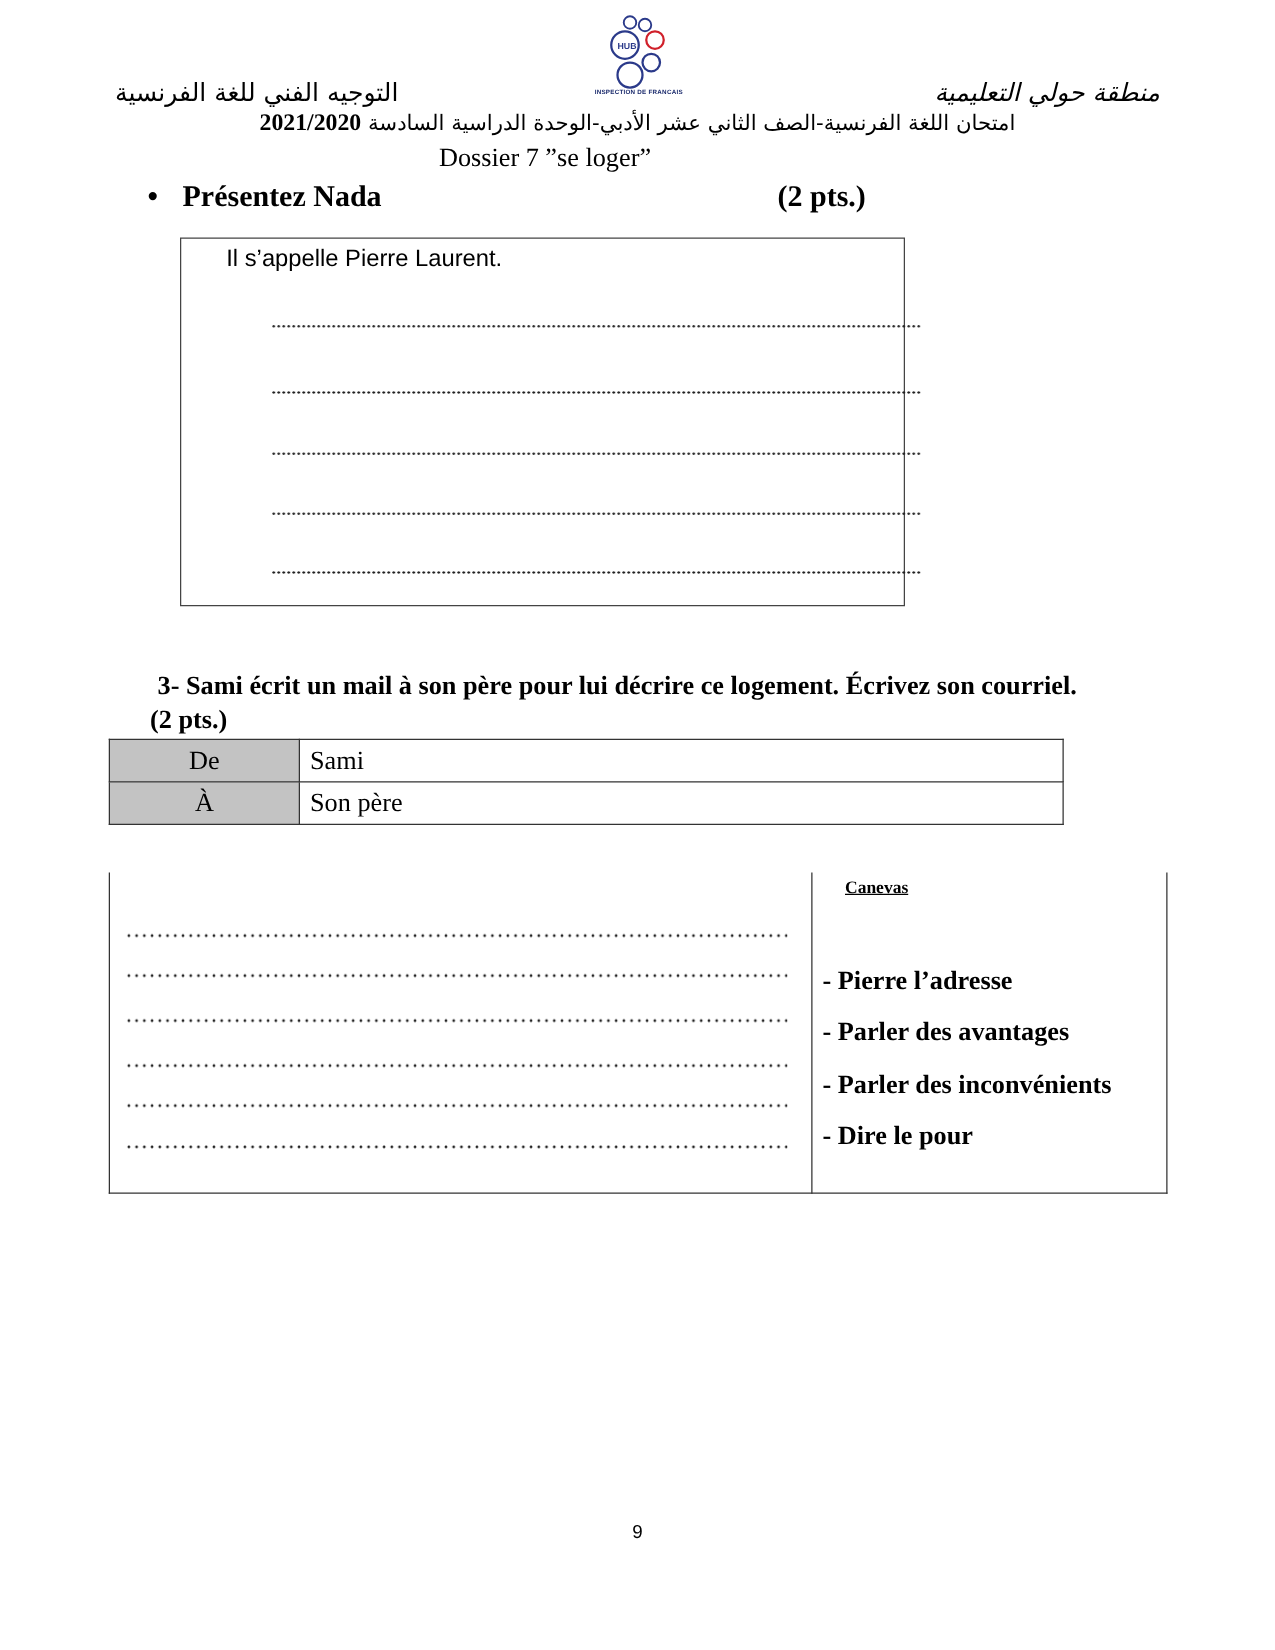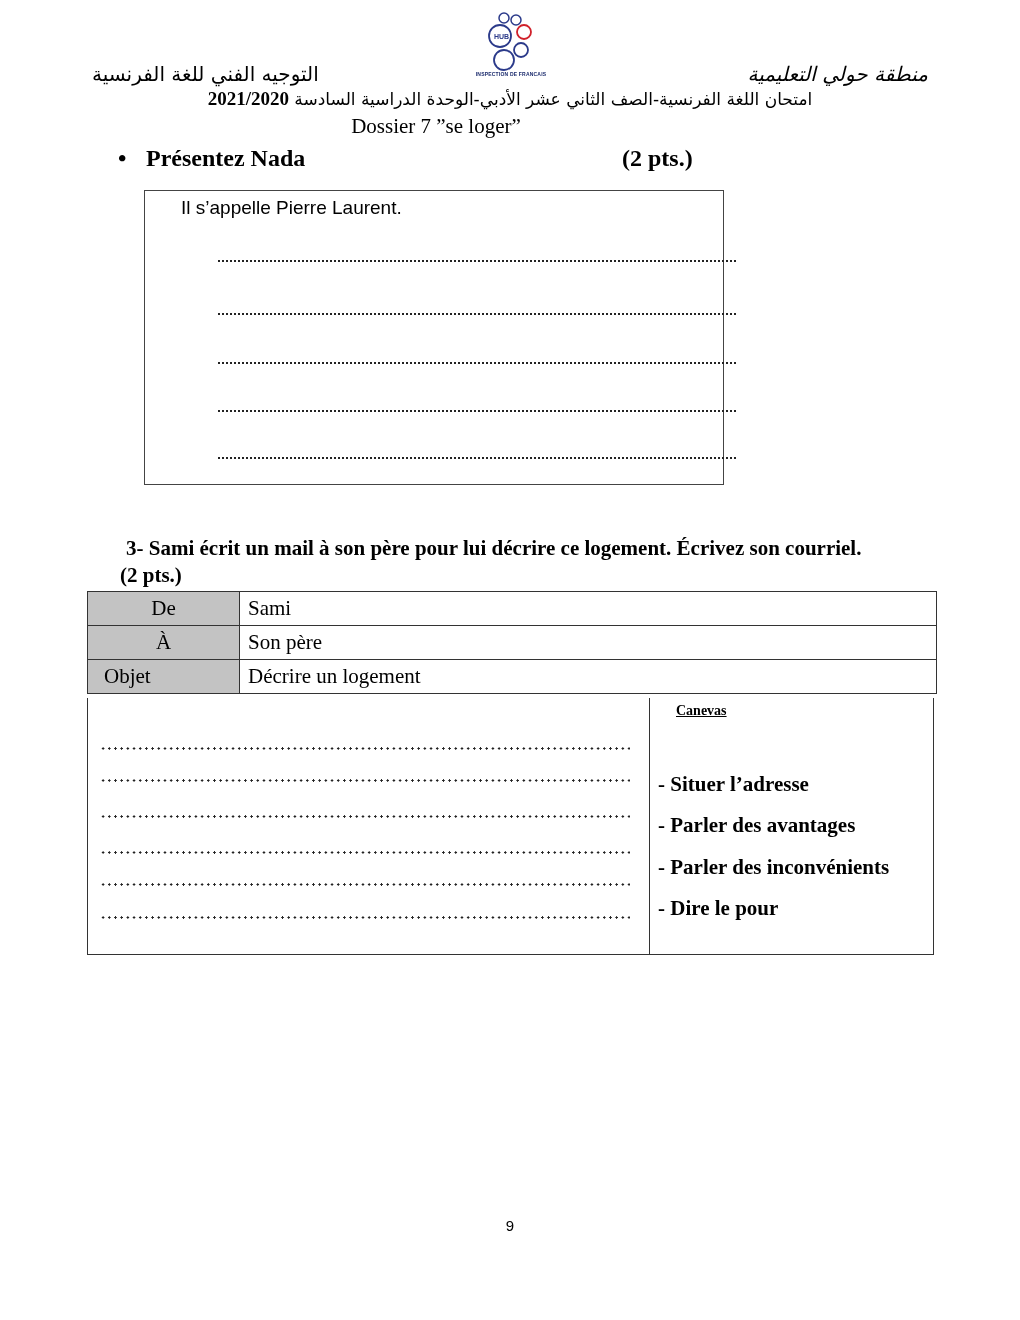--- a/index.html
+++ b/index.html
@@ -23,21 +23,21 @@
 
   .box1 { left: 144px; top: 178px; width: 580px; height: 295px; border: 1.5px solid #444; box-sizing: border-box; margin-top: 12px; }
   .box1 .sample { position: absolute; left: 36px; top: 6px; font-family: "Liberation Sans", sans-serif; font-size: 19px; }
   .dotline1 { position: absolute; left: 72px; width: 520px; height: 2px;
     background-image: radial-gradient(circle, #222 0.9px, transparent 1.1px);
     background-size: 4px 2px; background-repeat: repeat-x; }
 
   .q3 { left: 126px; top: 536px; font-size: 21px; font-weight: bold; }
   .q3pts { left: 120px; top: 563px; font-size: 21px; font-weight: bold; }
 
-  table.mail { position: absolute; left: 87px; top: 591px; width: 850px; border-collapse: collapse; font-size: 21px; }
+  table.mail { position: absolute; left: 87px; top: 591px; width: 764px; border-collapse: collapse; font-size: 21px; }
   table.mail td { border: 1.5px solid #333; height: 34px; padding: 0 8px; box-sizing: border-box; }
   table.mail td.lbl { background: #c3c3c3; width: 152px; }
   table.mail td.lbl.center { text-align: center; }
   table.mail td.lbl.left { text-align: left; padding-left: 16px; }
 
   .body-area { left: 87px; top: 698px; width: 847px; height: 257px; border: 1.5px solid #333; box-sizing: border-box; border-top: none; }
   .body-split { left: 649px; top: 698px; width: 0; height: 257px; border-left: 1.5px solid #333; }
   .dotline2 { position: absolute; left: 12px; width: 530px; height: 3px;
     background-image: radial-gradient(circle, #222 1px, transparent 1.3px);
     background-size: 6.2px 3px; background-repeat: repeat-x; }
@@ -89,36 +89,32 @@
 <table class="mail">
   <tbody>
       <tr>
     <td class="lbl center">De</td>
     <td>Sami</td>
   </tr>
   <tr>
     <td class="lbl center">À</td>
     <td>Son père</td>
   </tr>
-  <tr>
-    <td class="lbl left">Objet</td>
-    <td>Décrire un logement</td>
-  </tr>
 </tbody>
   </table>
 
 <div class="abs body-area">
   <div class="dotline2" style="top:49px"></div>
   <div class="dotline2" style="top:81px"></div>
   <div class="dotline2" style="top:117px"></div>
   <div class="dotline2" style="top:153px"></div>
   <div class="dotline2" style="top:185px"></div>
   <div class="dotline2" style="top:218px"></div>
 </div>
 <div class="abs body-split"></div>
 
 <div class="abs canevas-title">Canevas</div>
-<div class="abs canevas-item" style="top:772px">- Situer l’adresse</div>
+<div class="abs canevas-item" style="top:772px">- Pierre l’adresse</div>
 <div class="abs canevas-item" style="top:813px">- Parler des avantages</div>
 <div class="abs canevas-item" style="top:855px">- Parler des inconvénients</div>
 <div class="abs canevas-item" style="top:896px">- Dire le pour</div>
 
 <div class="abs page-num">9</div>
 
 </body></html>

